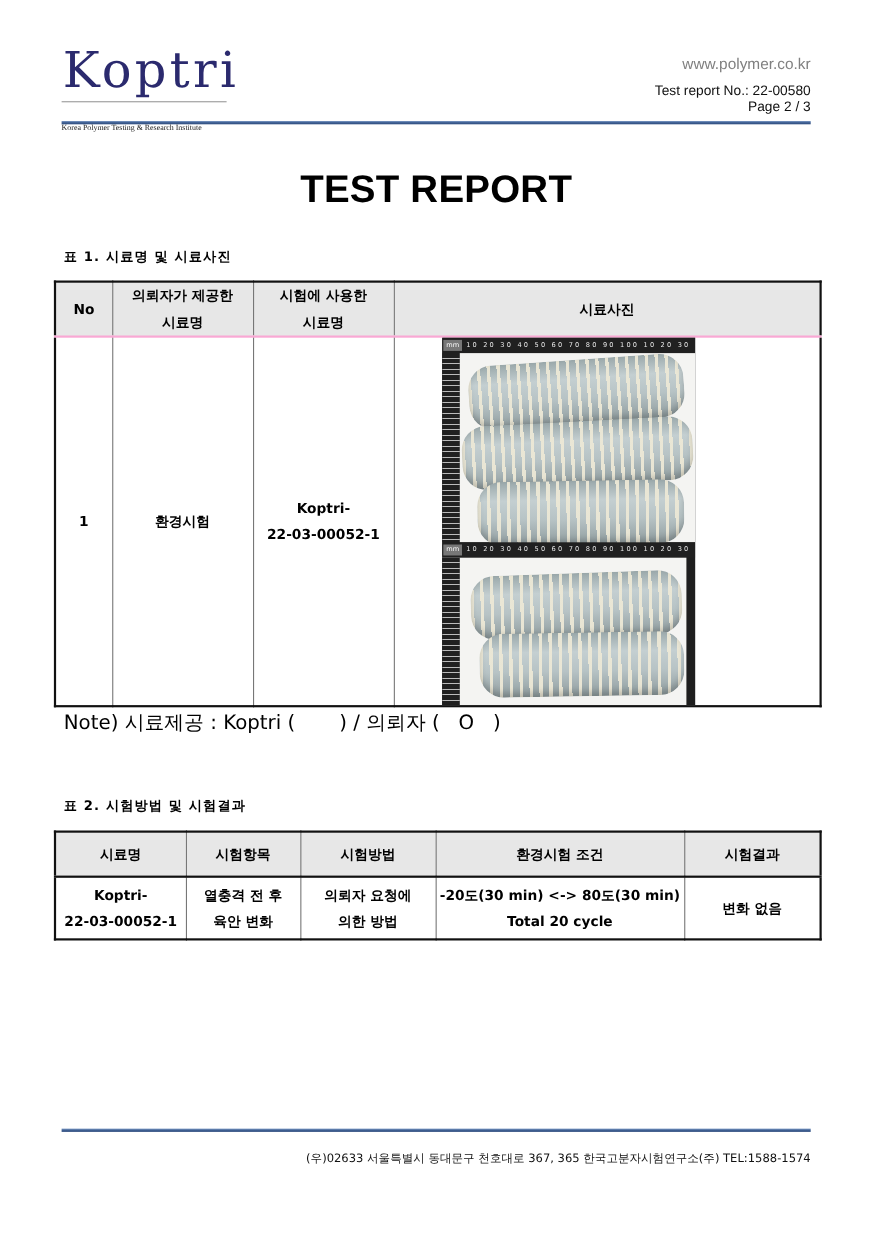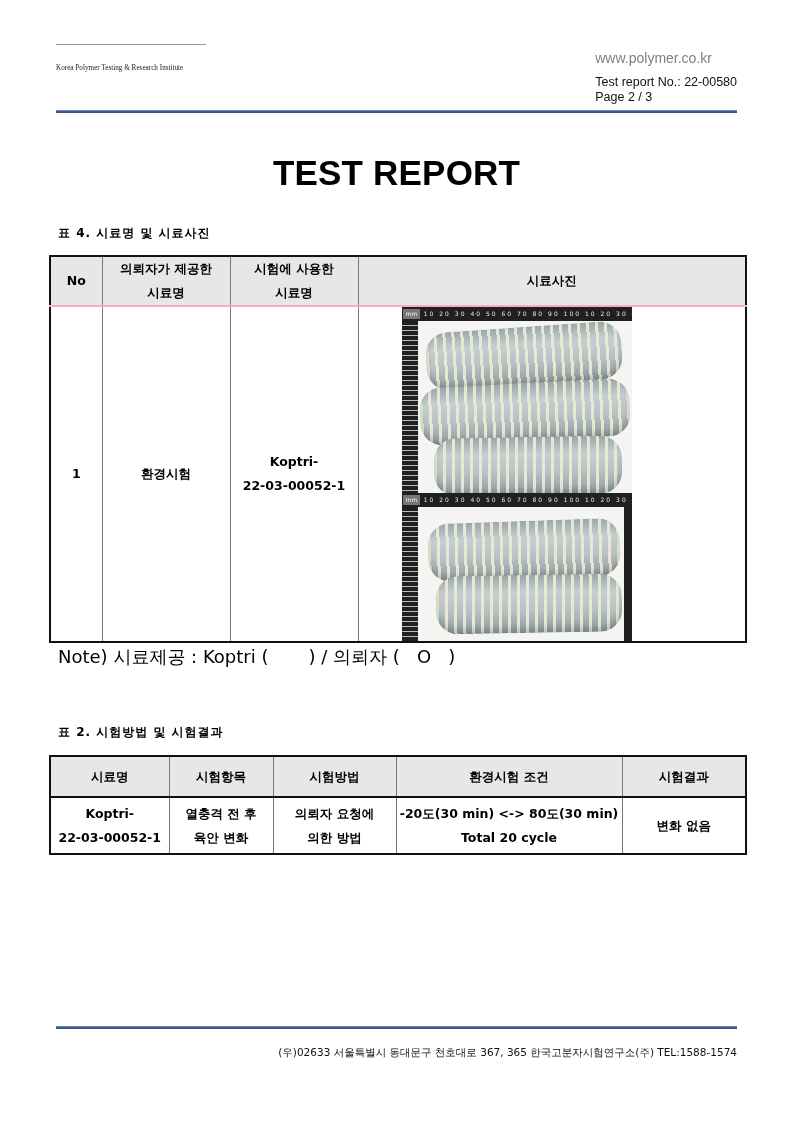--- a/index.html
+++ b/index.html
@@ -6,21 +6,21 @@
     body { width: 793px; height: 1123px; position: relative; overflow: hidden;
            font-family: "DejaVu Sans", "Liberation Sans", sans-serif; color: #000; }
 
     
     .logo { position: absolute; left: 56px; top: 40px; width: 160px; }
     .logo-word { font-family: "DejaVu Serif", "Liberation Serif", serif; font-size: 45px; line-height: 48px;
                  color: #2b2a6e; letter-spacing: 3px; font-weight: normal; margin-left: 1px; }
     .logo-rule { height: 1px; background: #999; width: 150px; margin-top: 4px; }
     .logo-sub { font-family: Liberation Serif, serif; font-size: 7.2px; color: #222; margin-top: 19px; white-space: nowrap; }
 
-    .hdr-right { position: absolute; right: 56px; top: 49px; text-align: left; font-family: "Liberation Sans", sans-serif; }
+    .hdr-right { position: absolute; right: 56px; top: 49px; text-align: right; font-family: "Liberation Sans", sans-serif; }
     .hdr-url { font-size: 14px; color: #808080; line-height: 18px; }
     .hdr-report { font-size: 12.5px; color: #111; margin-top: 8px; line-height: 15px; }
     .hdr-page { font-size: 12.5px; color: #111; line-height: 15px; }
 
     .rule { position: absolute; left: 56px; width: 681px; height: 3px;
             background: linear-gradient(to bottom, #7f9cc7 0%, #3f5f92 50%, #2f4d7e 100%); }
     .rule.top { top: 110px; }
     .rule.bottom { top: 1026px; }
 
     .title { position: absolute; left: 0; right: 0; top: 153px; text-align: center;
@@ -71,35 +71,36 @@
     #tbl2 col.d5 { width: 124px; }
     #tbl2 thead tr { height: 41px; border-bottom: 2px solid #111; }
     #tbl2 tbody tr { height: 57px; }
 
     .footer { position: absolute; right: 56px; top: 1046px; font-size: 10.5px; color: #111; white-space: nowrap; }
   </style>
 </head>
 <body>
 
 <div class="logo">
+  <div class="logo-word">Koptri</div>
   <div class="logo-rule"></div>
   <div class="logo-sub">Korea Polymer Testing &amp; Research Institute</div>
 </div>
 
 <div class="hdr-right">
   <div class="hdr-url">www.polymer.co.kr</div>
   <div class="hdr-report">Test report No.: 22-00580</div>
   <div class="hdr-page">Page 2 / 3</div>
 </div>
 
 <div class="rule top"></div>
 
 <div class="title">TEST REPORT</div>
 
-<div class="section-label sec1">표 4. 시료명 및 시료사진</div>
+<div class="section-label sec1">표 1. 시료명 및 시료사진</div>
 
 <table class="doc" id="tbl1">
   <colgroup>
       <col class="c1">
       <col class="c2">
       <col class="c3">
       <col class="c4">
     </colgroup>
   <thead>
     <tr>

